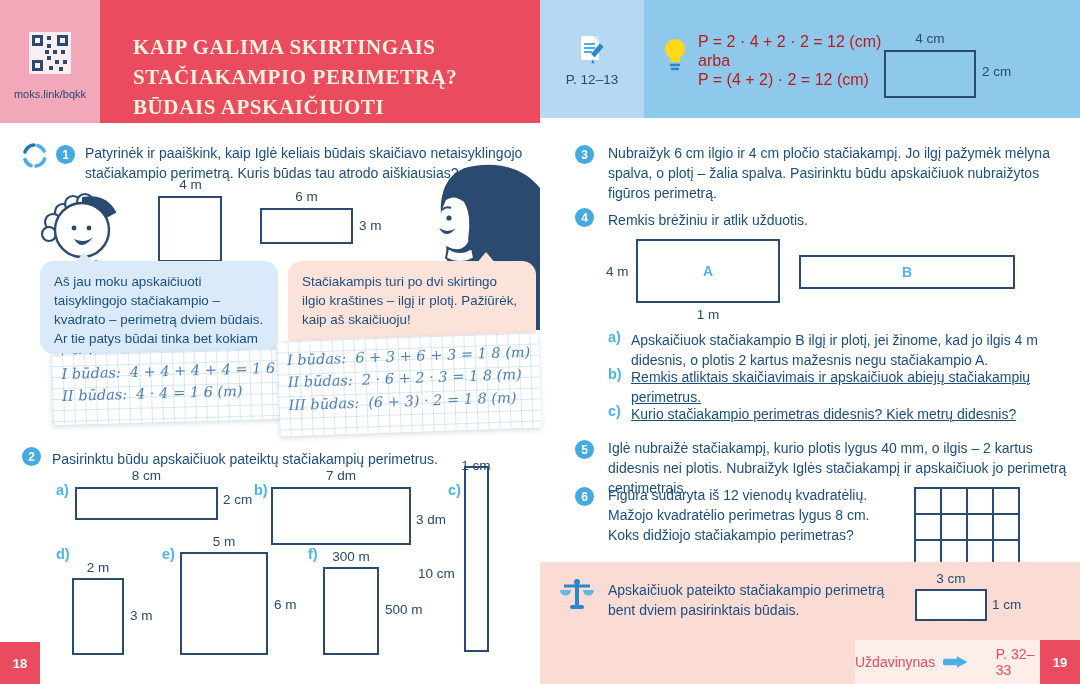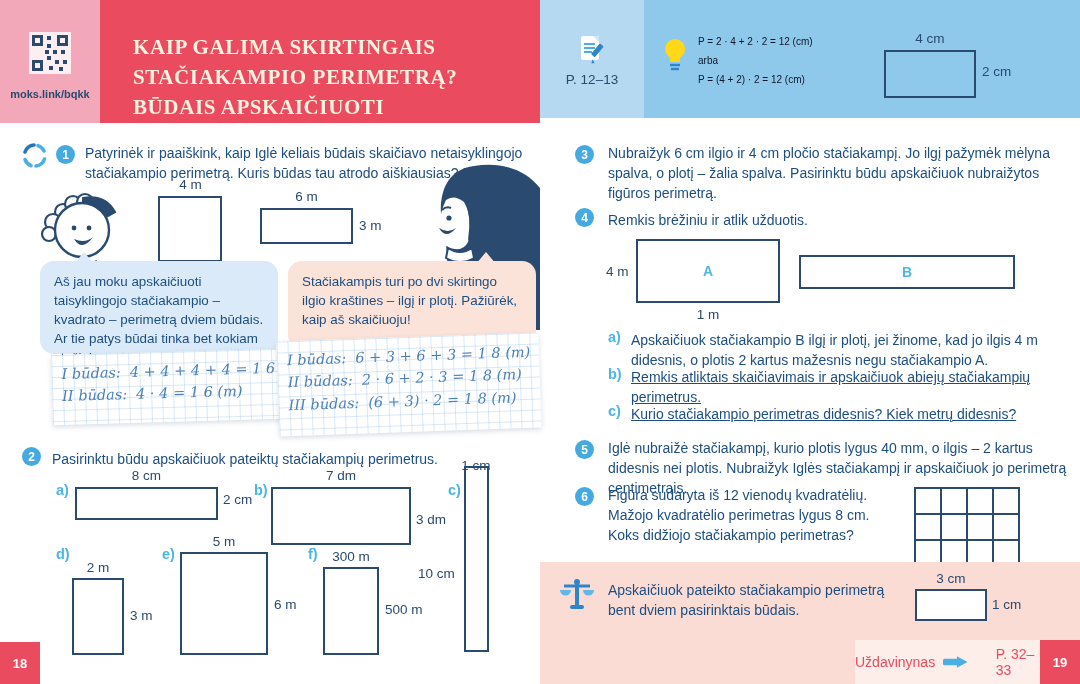--- a/index.html
+++ b/index.html
@@ -22,21 +22,21 @@
         background-size:11px 11px;}
   .hw{font-family:"DejaVu Serif",serif;font-style:italic;color:#4c7fb5;font-size:14.5px;
       display:flex;gap:9px;white-space:nowrap;line-height:1.55;}
   .title{font-family:"Liberation Serif",serif;font-weight:bold;color:#fdf2df;
          font-size:21px;line-height:30px;letter-spacing:.6px;}
   .pagenum{background:#ea4b5f;color:#fff;font-size:13px;font-weight:bold;
            display:flex;align-items:center;justify-content:center;}
   .grid{display:grid;grid-template-columns:repeat(4,26px);grid-template-rows:repeat(3,26px);
         border-left:2px solid #2b4a70;border-top:2px solid #2b4a70;}
   .grid div{border-right:2px solid #2b4a70;border-bottom:2px solid #2b4a70;}
-  .frm{color:#0f172a;font-size:10px;line-height:19px;white-space:nowrap;}
+  .frm{color:#b91c1c;font-size:16px;line-height:19px;white-space:nowrap;}
   .shapelabel{display:flex;align-items:center;justify-content:center;width:100%;height:100%;
               color:#4db5e8;font-weight:bold;font-size:14px;}
 </style>
 </head>
 <body>
 
 <div id="page">
 
   <div class="abs" style="left:0;top:0;width:100px;height:123px;background:#f3a8ba;">
     <svg class="abs" style="left:29px;top:32px;" width="42" height="42" viewBox="0 0 42 42">
@@ -53,21 +53,21 @@
         <rect x="24" y="18" width="4" height="4"></rect>
           <rect x="16" y="18" width="4" height="4"></rect>
         <rect x="32" y="18" width="4" height="4"></rect>
           <rect x="18" y="24" width="4" height="4"></rect>
         <rect x="26" y="28" width="4" height="4"></rect>
           <rect x="34" y="28" width="4" height="4"></rect>
         <rect x="20" y="34" width="4" height="4"></rect>
           <rect x="30" y="35" width="4" height="4"></rect>
       </g>
     </svg>
-    <div class="abs" style="left:0;top:88px;width:100px;text-align:center;font-size:11px;color:#2b4a70;font-weight:bold;">moks.link/bqkk</div>
+    <div class="abs" style="left:0;top:88px;width:100px;text-align:center;font-size:11px;color:#2b4a70;">moks.link/bqkk</div>
   </div>
   <div class="abs" style="left:100px;top:0;width:440px;height:123px;background:#ea4b5f;">
     <div class="abs title" style="left:33px;top:32px;">
       <div>KAIP GALIMA SKIRTINGAIS</div>
       <div>STAČIAKAMPIO PERIMETRĄ?</div>
       <div>BŪDAIS APSKAIČIUOTI</div>
     </div>
   </div>
 
   <svg class="abs" style="left:21px;top:142px;" width="27" height="27" viewBox="0 0 27 27">

